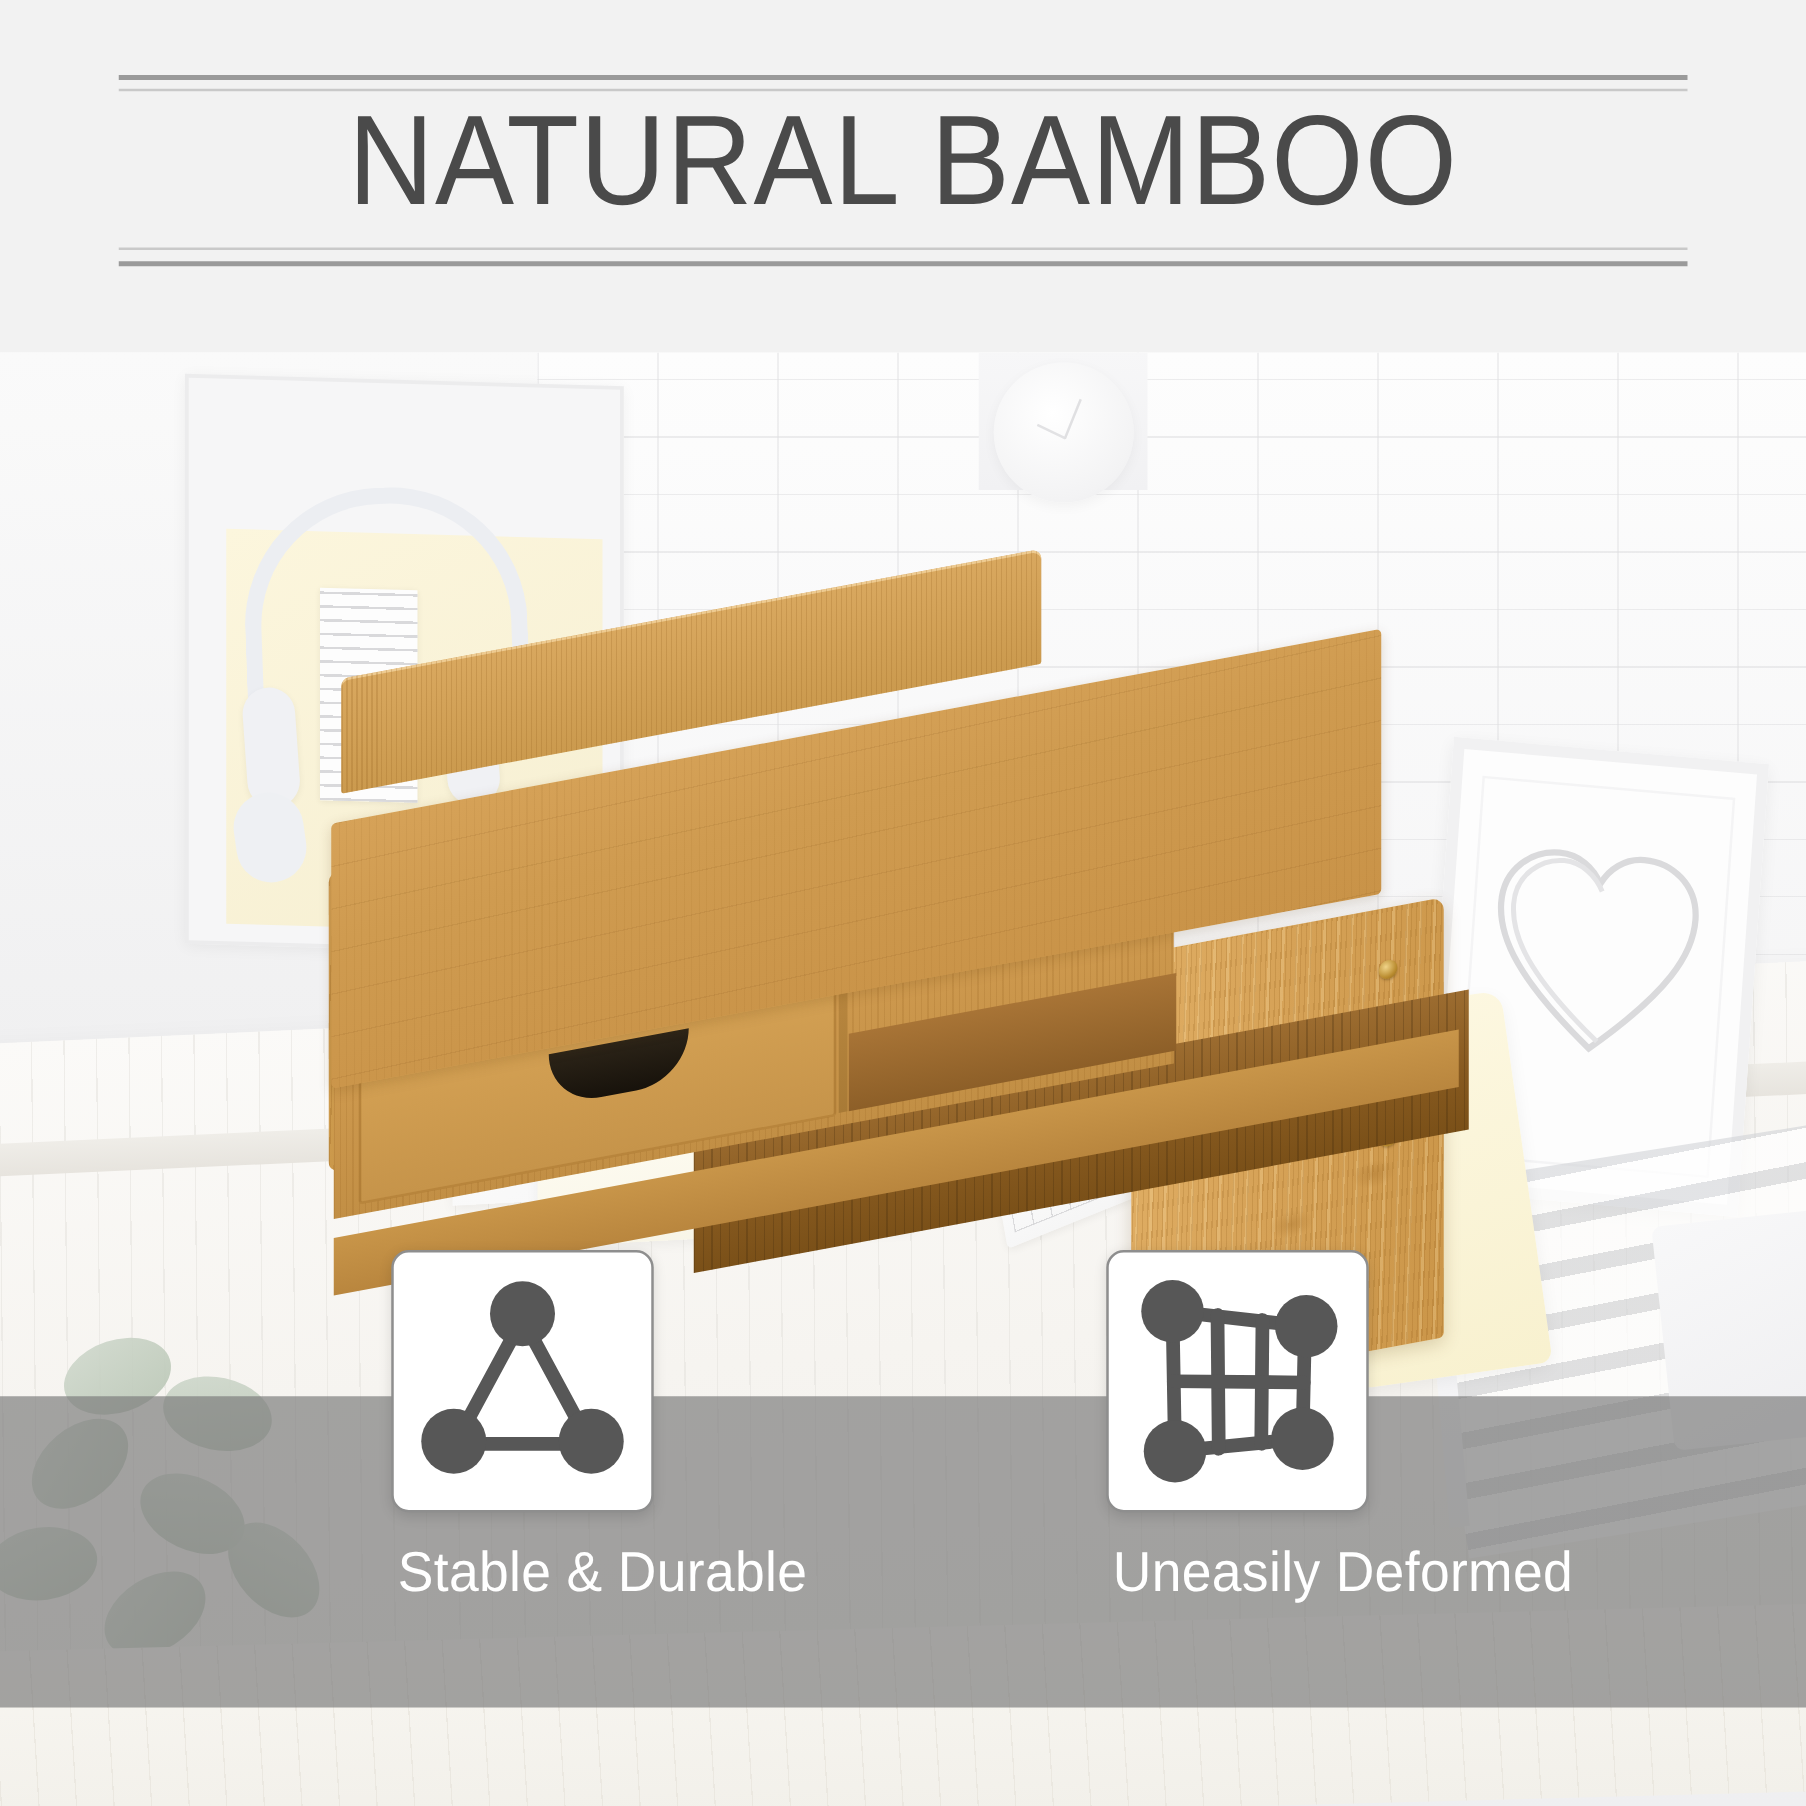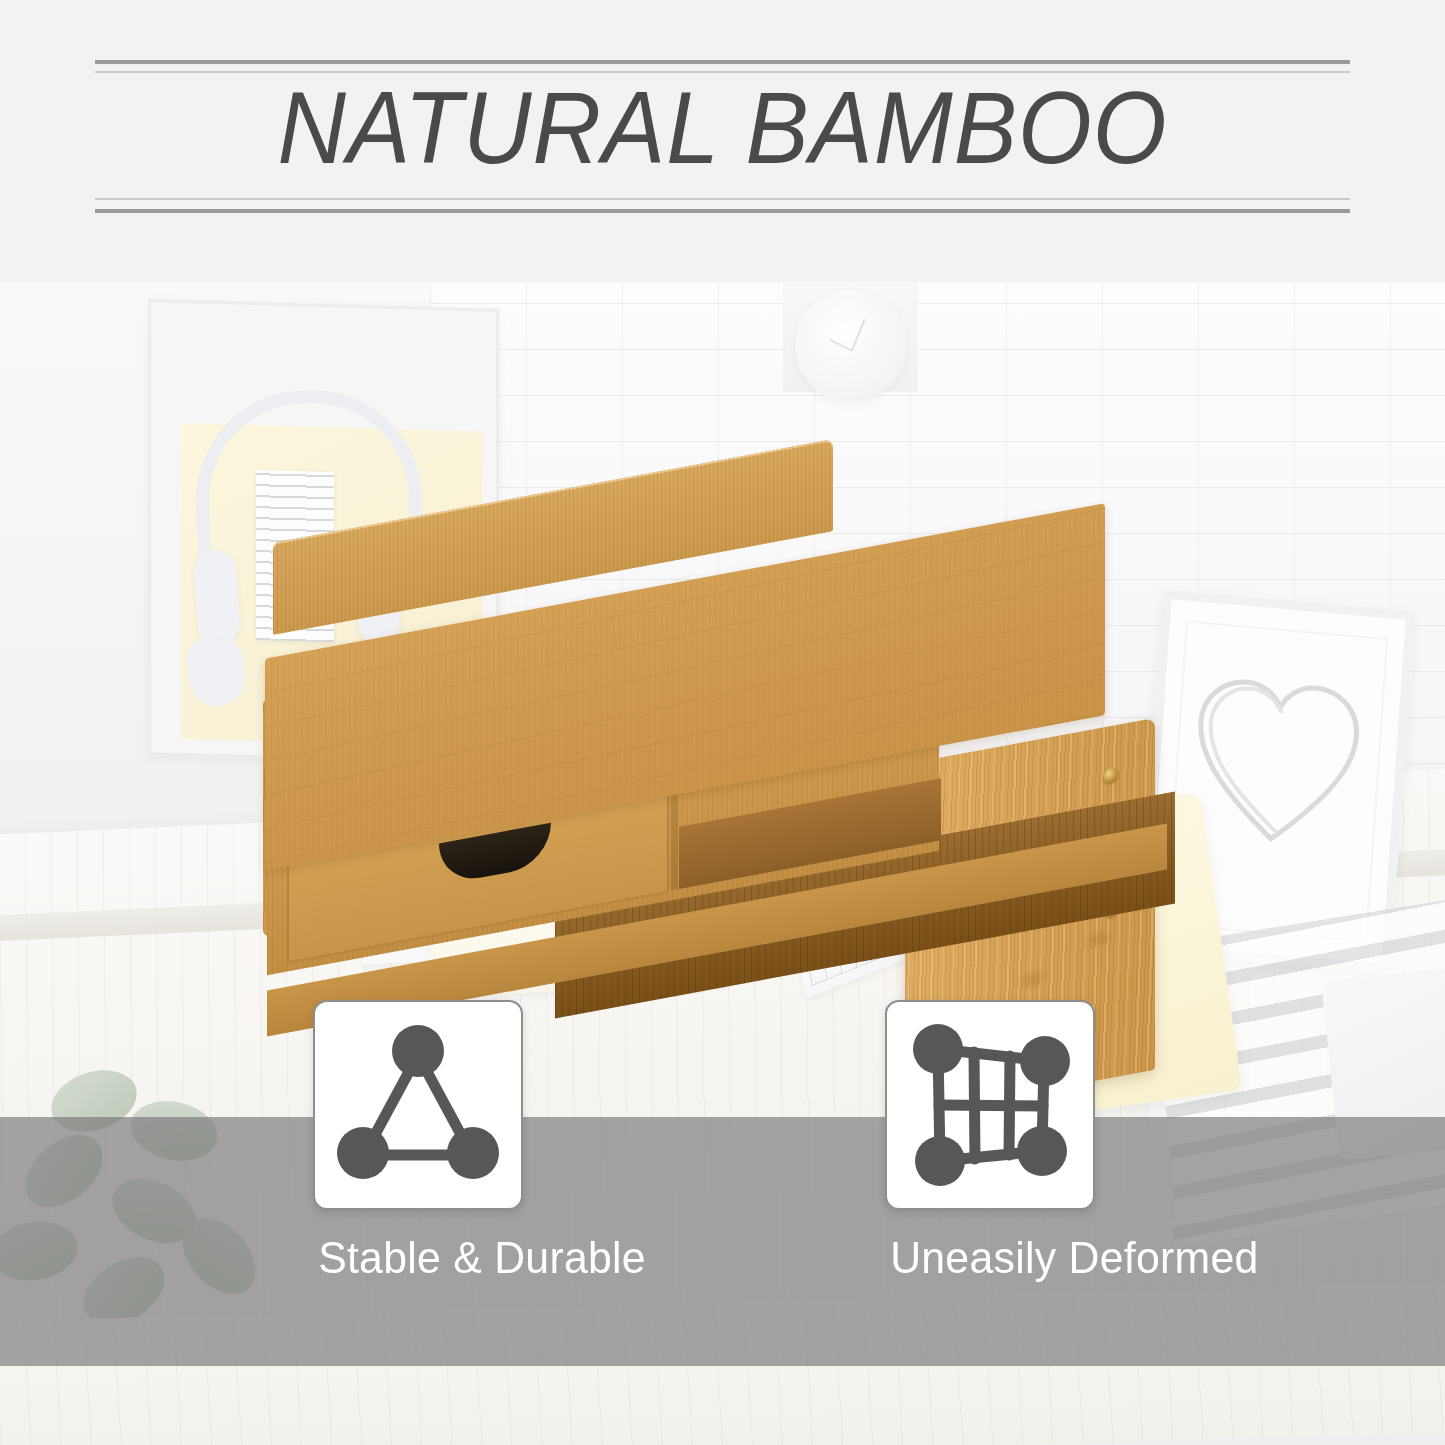--- a/index.html
+++ b/index.html
@@ -9,21 +9,20 @@
     position:relative;
     width:1445px;height:1445px;
     overflow:hidden;
     background:#f2f2f2;
   }
 
   
   .header{
     position:absolute;left:0;top:0;width:1445px;height:282px;
     background:#f2f2f2;
-    font-style:italic;
   }
   .rule-top{position:absolute;left:95px;width:1255px;top:60px;}
   .rule-bot{position:absolute;left:95px;width:1255px;top:198px;}
   .rule-thick{height:4px;background:#9a9a9a;width:100%;}
   .rule-thin{height:2px;background:#c9c9c9;width:100%;}
   .rule-top .rule-thick{margin-bottom:7px;}
   .rule-bot .rule-thin{margin-bottom:9px;}
 
   .poster-title{
     position:absolute;left:0;top:74px;width:1445px;

